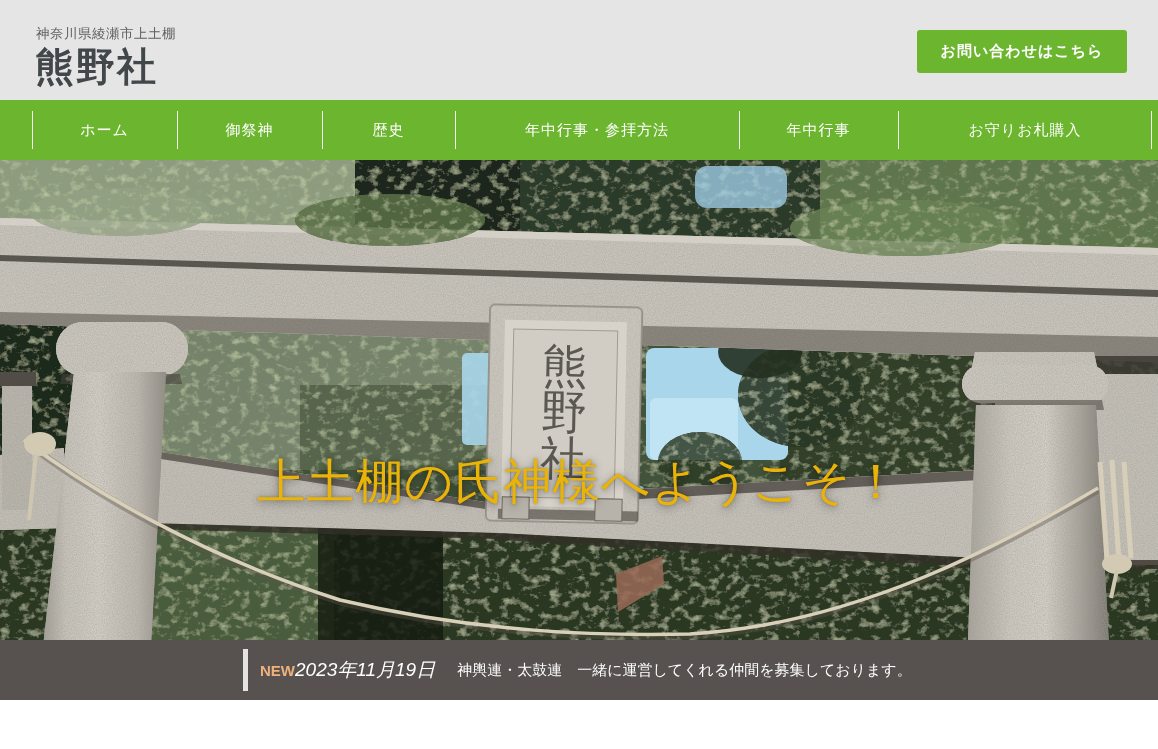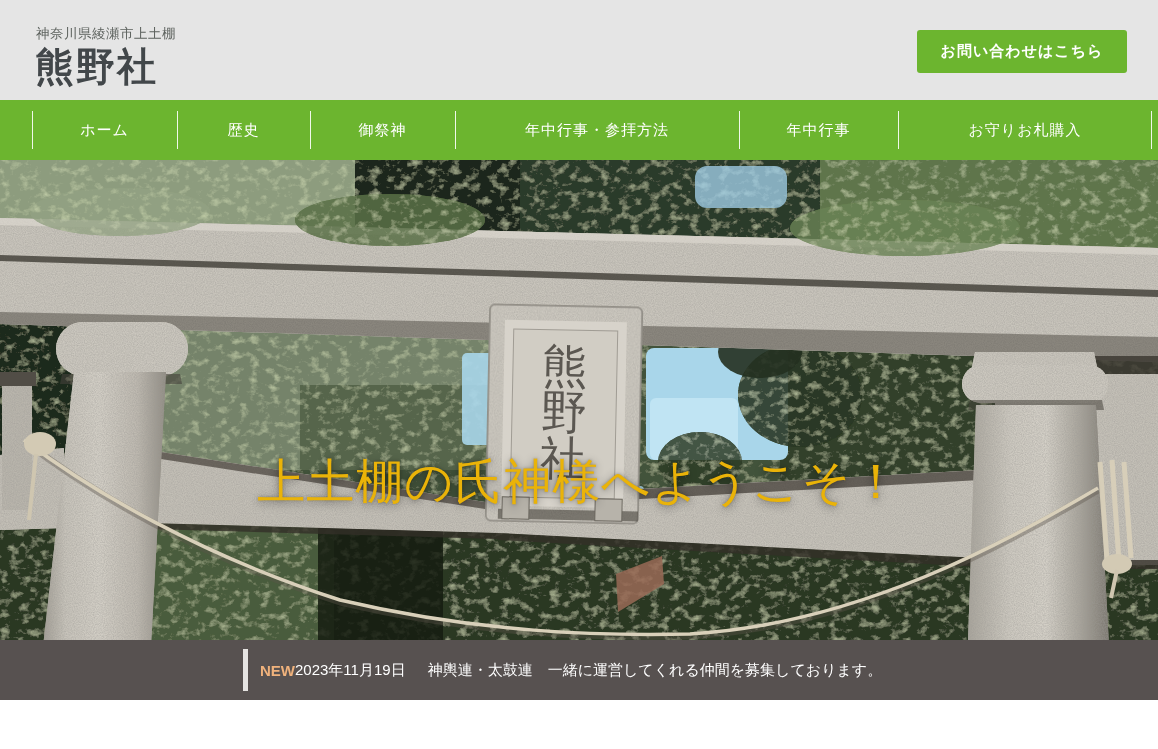--- a/index.html
+++ b/index.html
@@ -27,41 +27,41 @@
   .hero svg{position:absolute;left:0;top:0;}
   .hero-headline{position:absolute;left:0;right:0;top:290px;text-align:center;color:#eab308;
     font-family:"Liberation Serif",serif;font-size:48px;font-weight:500;letter-spacing:1px;
     text-shadow:0 2px 10px rgba(0,0,0,.45),0 0 3px rgba(0,0,0,.25);}
 
   
   .news-bar{position:absolute;left:0;right:0;bottom:0;height:60px;background:#575150;display:flex;align-items:center;
     padding-left:243px;box-sizing:border-box;}
   .news-accent{width:5px;height:42px;background:#e6e4e2;margin-right:12px;flex:none;}
   .news-badge{color:#f0b27c;font-weight:bold;font-size:15px;}
-  .news-date{color:#ffffff;font-size:15px;}
+  .news-date{color:#ffffff;font-size:19px;font-style:italic;}
   .news-msg{color:#ffffff;font-size:15px;margin-left:22px;text-decoration:none;cursor:pointer;text-align:center;}
 
   .plaque-char{font-family:"Liberation Serif",serif;}
 </style>
 </head>
 <body>
 
 <div class="page">
 
   <header class="site-header">
     <div class="site-loc">神奈川県綾瀬市上土棚</div>
     <h1 class="site-title">熊野社</h1>
     <button class="contact-btn">お問い合わせはこちら</button>
   </header>
 
   <nav class="main-nav">
     <div class="nav-inner">
       <a class="nav-item nv0">ホーム</a>
+      <a class="nav-item nv2">御祭神</a>
       <a class="nav-item nv1">歴史</a>
-      <a class="nav-item nv2">御祭神</a>
       <a class="nav-item nv3">年中行事・参拝方法</a>
       <a class="nav-item nv4">年中行事</a>
       <a class="nav-item nv5">お守りお札購入</a>
     </div>
   </nav>
 
   <div class="hero">
     <svg width="1158" height="540" viewBox="0 0 1158 540" aria-hidden="true">
       <defs>
         <filter id="leaves" x="-5%" y="-5%" width="110%" height="110%">

